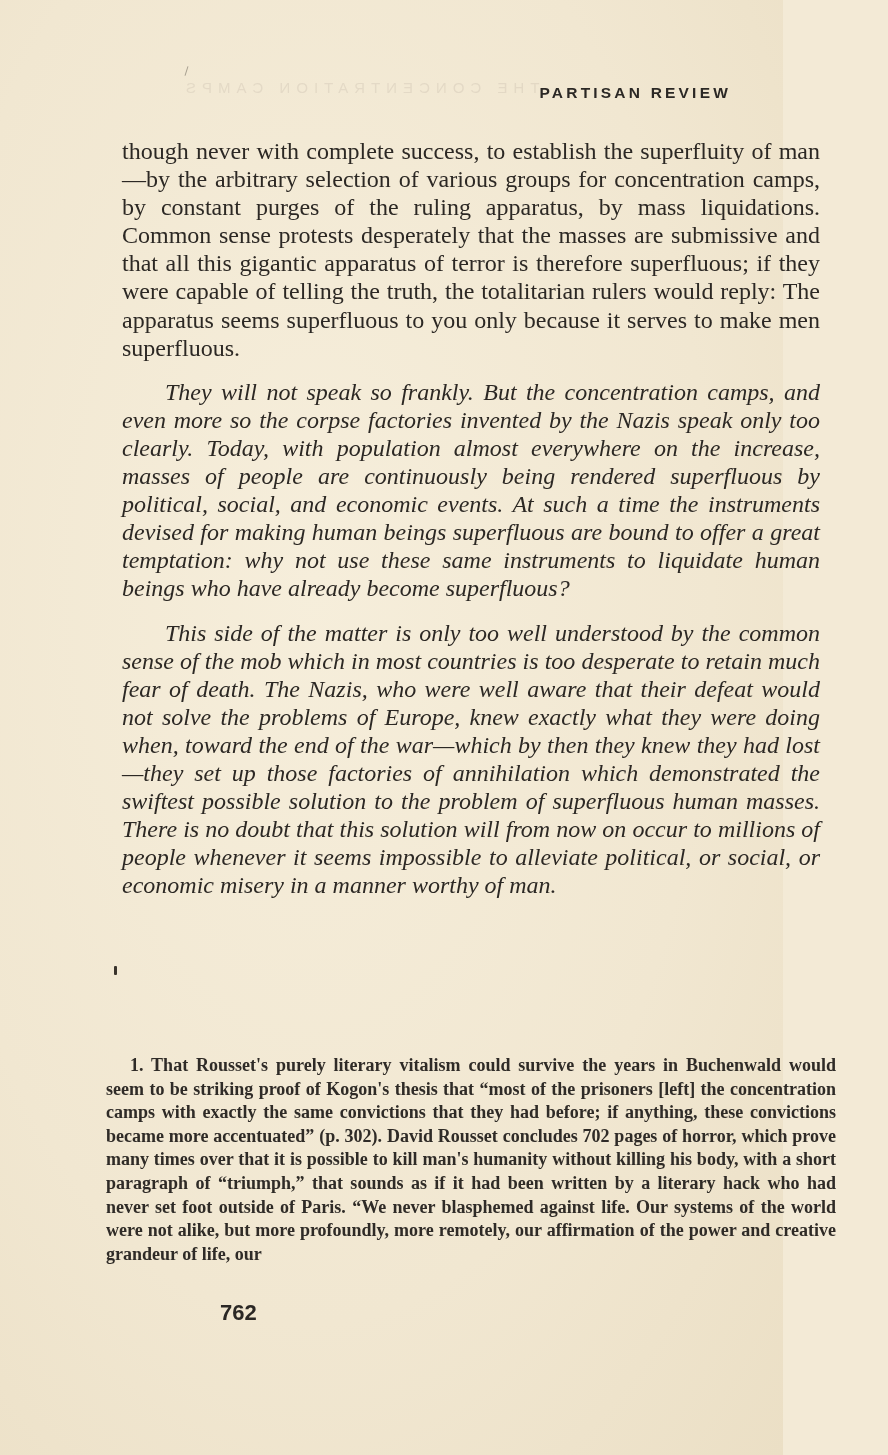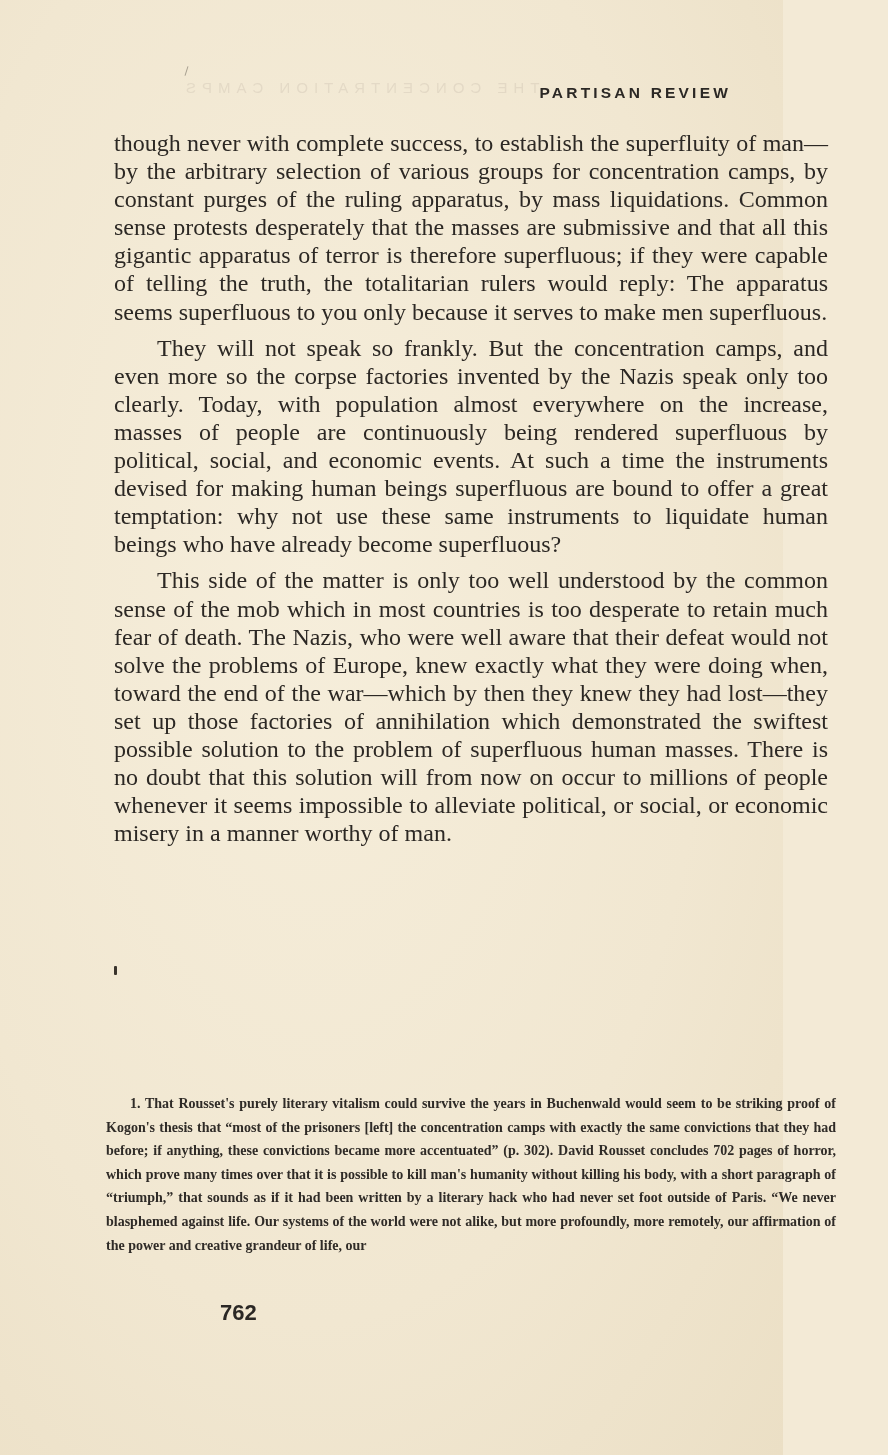--- a/index.html
+++ b/index.html
@@ -47,38 +47,38 @@
     position: absolute;
     left: 106px;
     top: 121px;
     width: 730px;
     font-size: 24px;
     line-height: 28.1px;
     text-align: justify;
     color: #2c2824;
   }
   .body-text p {
-    margin: 8px;
+    margin: 16px;
     text-indent: 0;
   }
   .body-text p.indent {
     text-indent: 43px;
+    font-style: italic;
   }
   .footnote {
     position: absolute;
     left: 106px;
     top: 1054px;
     width: 730px;
-    font-size: 14px;
+    font-size: 18px;
     line-height: 23.6px;
     text-align: justify;
     font-weight: bold;
     color: #2f2b27;
     text-indent: 24px;
-    margin-top: 38px;
   }
   .folio {
     position: absolute;
     left: 220px;
     top: 1300px;
     font-family: "Liberation Sans", "DejaVu Sans", sans-serif;
     font-weight: bold;
     font-size: 22px;
     color: #2b2825;
   }

